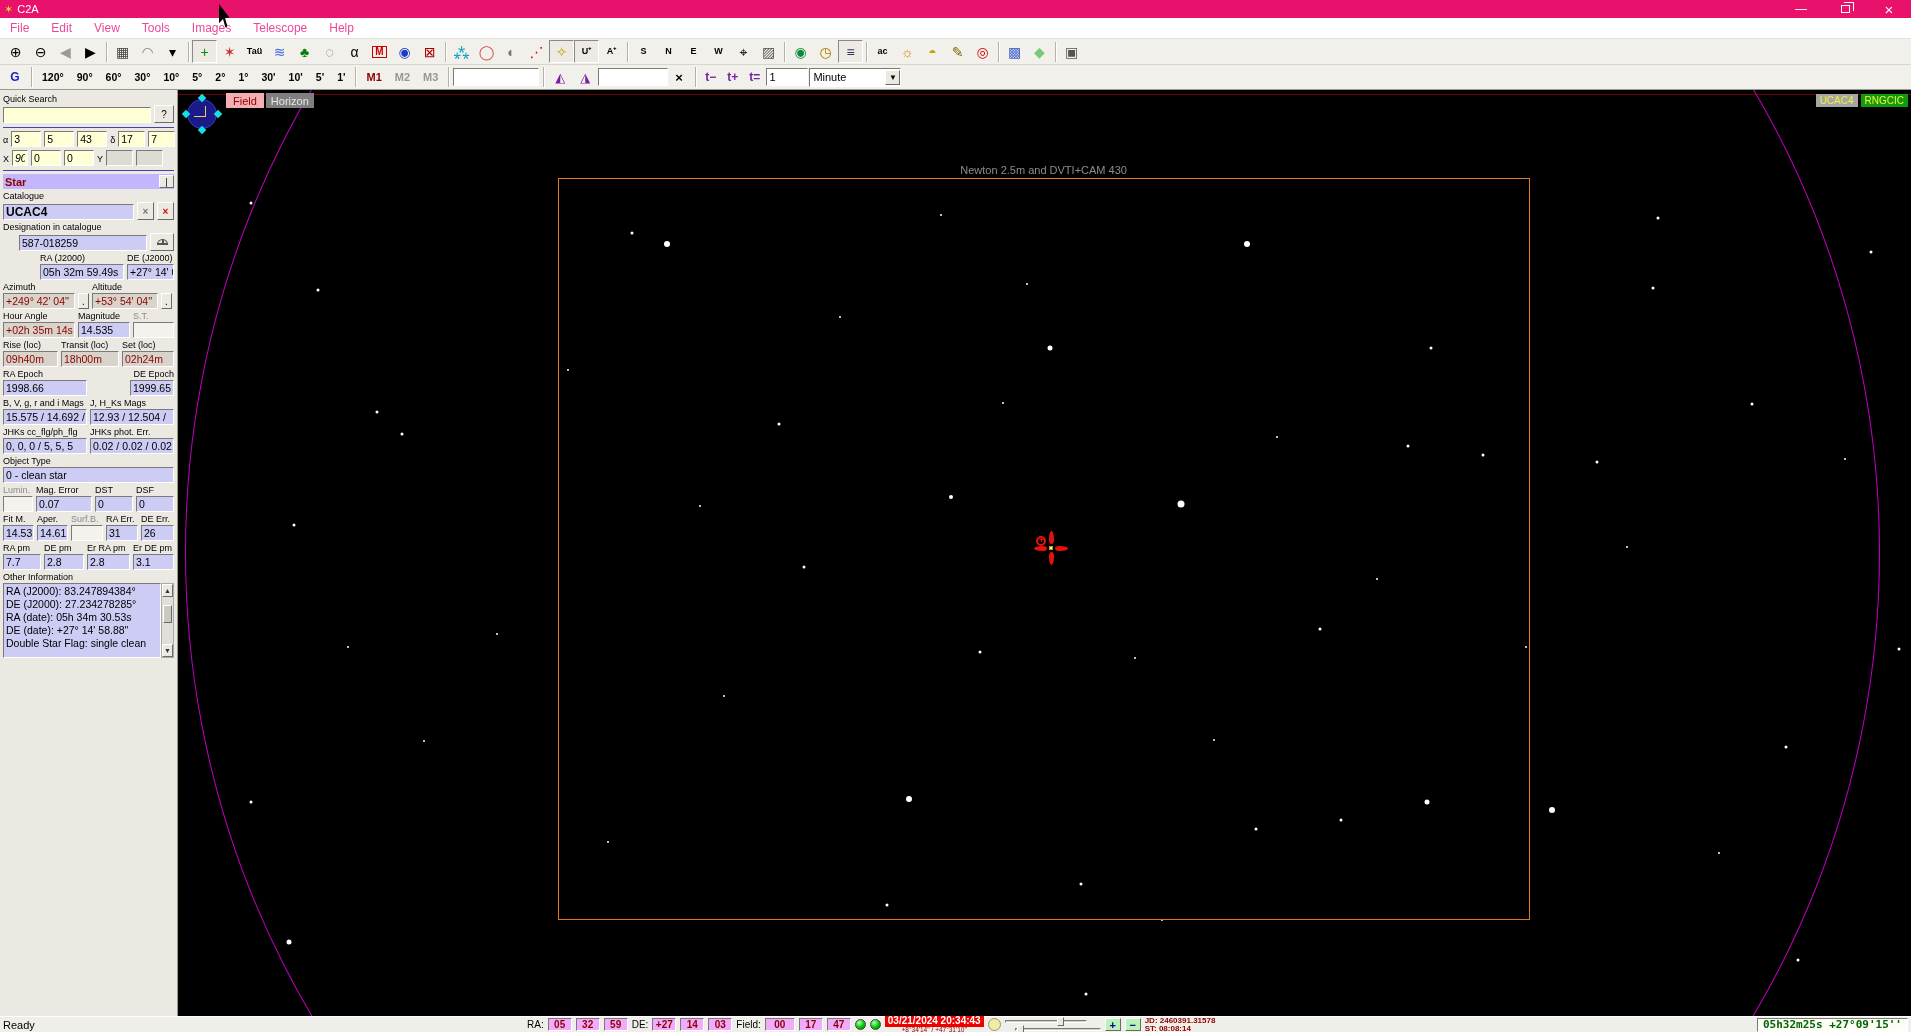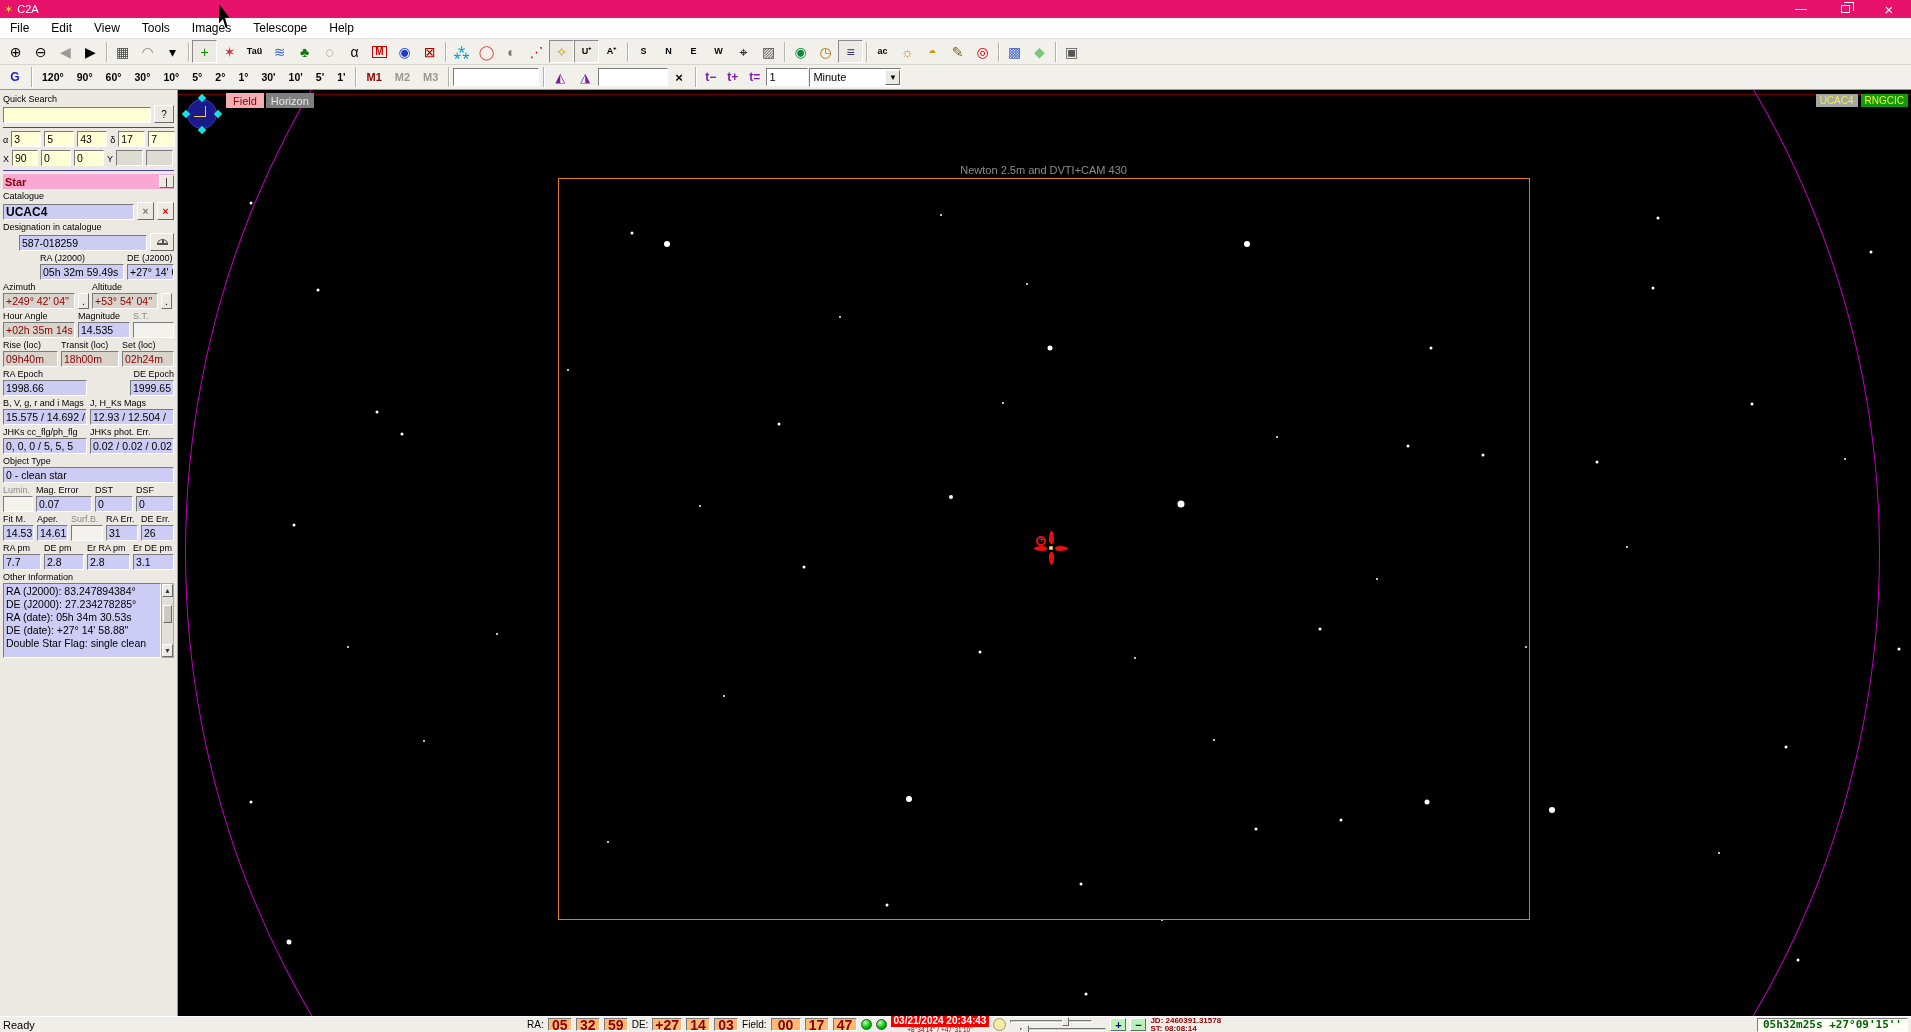--- a/index.html
+++ b/index.html
@@ -8,21 +8,21 @@
 
   
   .titlebar { height:18px; background:#e8116b; display:flex; align-items:center; color:#fff; font-size:11px; padding-left:4px; flex:none; }
   .ticon { color:#ffd34d; font-size:11px; margin-right:4px; text-shadow:0 0 1px #a00; }
   .tbtns { margin-left:auto; display:flex; align-items:center; height:100%; }
   .tbtn { width:44px; height:100%; display:flex; align-items:center; justify-content:center; color:#fff; font-size:12px; }
   .restore-glyph { width:9px; height:8px; border:1px solid #fff; position:relative; background:transparent; }
   .restore-glyph::before { content:""; position:absolute; left:2px; top:-4px; width:9px; height:8px; border:1px solid #fff; border-bottom:none; border-left:none; }
 
   
-  .menubar { height:21px; background:#fff; display:flex; align-items:center; gap:22px; padding-left:10px; font-size:12px; color:#000000; flex:none; border-bottom:1px solid #e2e2e2; }
+  .menubar { height:21px; background:#fff; display:flex; align-items:center; gap:22px; padding-left:10px; font-size:12px; color:#ec4899; flex:none; border-bottom:1px solid #e2e2e2; }
   .menu-item { cursor:default; }
 
   
   .toolbar1 { height:26px; background:#f2f0eb; display:flex; align-items:center; padding-left:3px; flex:none; border-bottom:1px solid #d8d5cd; }
   .tool { width:25px; height:23px; background:#f2f0eb; border:1px solid transparent; display:flex; align-items:center; justify-content:center; font-size:14px; line-height:1; cursor:default; }
   .tool.pressed { border-color:#8a8a8a #ffffff #ffffff #8a8a8a; background:#eceae3; }
   .tool.small span { font-size:9px; font-weight:bold; }
   .tsep { width:1px; height:20px; background:#b5b2aa; margin:0 3px; box-shadow:1px 0 0 #fff; display:inline-block; }
   .toolbar2 { height:25px; background:#f2f0eb; display:flex; align-items:center; padding-left:3px; gap:1px; flex:none; border-bottom:1px solid #9a978f; }
   .zbtn { height:21px; padding:0 5px; background:#f2f0eb; border:1px solid transparent; font-size:10.5px; font-weight:bold; color:#000; display:flex; align-items:center; }
@@ -44,21 +44,21 @@
   .fld { height:16px; background:#ccccf4; border:1px solid; border-color:#7a7a7a #fff #fff #7a7a7a; font-size:10.5px; color:#000; padding:0 2px; display:flex; align-items:center; white-space:nowrap; overflow:hidden; }
   .fld.grey { background:#d8d4cb; color:#8b0000; }
   .fld.yellow { background:#ffffd6; }
   .fld.white { background:#f4f2ec; }
   .fld.dis { background:#dddcd2; }
   .fld.big { font-weight:bold; font-size:12px; }
   .srow { display:flex; gap:3px; align-items:flex-end; }
   .cell { display:flex; flex-direction:column; min-width:0; }
   .sep-blue { height:1px; background:#4343a8; margin:4px 0 3px; }
   .sbtn { background:#ece9e2; border:1px solid; border-color:#fff #6a6a6a #6a6a6a #fff; font-size:10px; display:flex; align-items:center; justify-content:center; height:18px; }
-  .star-hdr { height:15px; background:#f9a8d4; color:#8b0000; font-weight:bold; font-size:11px; display:flex; align-items:center; padding-left:2px; margin-top:3px; }
+  .star-hdr { height:15px; background:#c4b5fd; color:#8b0000; font-weight:bold; font-size:11px; display:flex; align-items:center; padding-left:2px; margin-top:3px; }
   .star-hdr-btn { margin-left:auto; width:15px; height:13px; font-size:9px; }
   .dome-glyph { width:11px; height:6px; border-radius:10px 10px 0 0; background:#e6e3dc; border:1px solid #555; border-bottom:2px solid #555; position:relative; }
   .dome-glyph::after { content:""; position:absolute; left:4px; top:-1px; width:2px; height:4px; background:#555; }
   .other-box { display:flex; margin-top:1px; }
   .other-text { flex:1; background:#ccccf4; border:1px solid; border-color:#7a7a7a #fff #fff #7a7a7a; font-size:10.5px; color:#000; padding:1px 2px; line-height:13px; white-space:nowrap; overflow:hidden; }
   .vscroll { width:13px; background:#e2dfd8; border:1px solid #aaa; display:flex; flex-direction:column; align-items:stretch; }
   .varrow { height:13px; background:#ece9e2; border:1px solid; border-color:#fff #6a6a6a #6a6a6a #fff; font-size:7px; display:flex; align-items:center; justify-content:center; color:#333; }
   .vthumb { height:18px; margin:8px 1px 0; background:#cdc9c0; border:1px solid; border-color:#fff #6a6a6a #6a6a6a #fff; }
   .vspace { flex:1; }
 
@@ -87,21 +87,21 @@
   .pt-w { left:-17px; top:-2px; width:13px; height:5px; border-radius:65% 35% 35% 65% / 50% 50% 50% 50%; }
   .pt-e { left:4px; top:-2px; width:13px; height:5px; border-radius:35% 65% 65% 35% / 50% 50% 50% 50%; }
   .tel-dot { position:absolute; left:-2px; top:-2px; width:4px; height:4px; background:#f0f0e0; border:1px solid #b8a000; }
   .tel-circle { position:absolute; left:-15px; top:-12px; width:10px; height:10px; border:2px solid #e81010; border-radius:50%; }
   .tel-circle::before { content:"+"; position:absolute; left:0.5px; top:-3px; color:#e81010; font-size:9px; font-weight:bold; }
 
   
   .statusbar { height:16px; background:#f0eee8; border-top:1px solid #fff; display:flex; align-items:center; gap:4px; padding:0 3px; font-size:10px; flex:none; }
   .sb-ready { width:520px; font-size:11px; color:#000; }
   .sb-lbl { color:#000; }
-  .sb-box { height:13px; background:#fdba74; border:1px solid; border-color:#7a7a7a #fff #fff #7a7a7a; color:#8b0000; font-weight:bold; font-size:14px; display:flex; align-items:center; justify-content:center; min-width:24px; padding:0 2px; }
+  .sb-box { height:13px; background:#f0abfc; border:1px solid; border-color:#7a7a7a #fff #fff #7a7a7a; color:#8b0000; font-weight:bold; font-size:10px; display:flex; align-items:center; justify-content:center; min-width:24px; padding:0 2px; }
   .led { width:11px; height:11px; border-radius:50%; border:1px solid #444; background:radial-gradient(circle at 35% 30%, #b8ffb8, #00c800 55%, #006e00); }
   .dt { display:flex; flex-direction:column; align-items:center; line-height:1; }
   .dt-top { background:#ee0000; color:#fff; font-weight:bold; font-size:10px; padding:0 3px; height:12px; display:flex; align-items:center; }
   .dt-bottom { font-size:6.5px; color:#8b0000; }
   .moon { width:13px; height:13px; border-radius:50%; background:#f2eba2; border:1px solid #98947f; }
   .sliders { width:96px; height:14px; position:relative; }
   .strack { position:absolute; height:3px; background:#d6d2c9; border:1px solid; border-color:#7a7a7a #fff #fff #7a7a7a; }
   .st1 { left:0; right:14px; top:2px; } .st2 { left:10px; right:0; top:10px; }
   .sthumb { position:absolute; width:7px; height:9px; background:#ece9e2; border:1px solid; border-color:#fff #6a6a6a #6a6a6a #fff; }
   .sh1 { left:52px; top:-1px; } .sh2 { left:12px; top:7px; }
@@ -324,21 +324,21 @@
         <input class="fld yellow" style="width: 30px;" value="3">
         <input class="fld yellow" style="width: 30px;" value="5">
         <input class="fld yellow" style="width: 30px;" value="43">
         <span class="lbl">δ</span>
         <input class="fld yellow" style="width: 27px;" value="17">
         <input class="fld yellow" style="width: 27px;" value="7">
 
       </div>
       <div class="srow" style="align-items:center;">
         <span class="lbl">X</span>
-        <input class="fld yellow" style="width: 26px;" value="90">
+        <input class="fld yellow" style="width: 16px; font-style: italic;" value="90">
         <input class="fld yellow" style="width: 30px;" value="0">
         <input class="fld yellow" style="width: 30px;" value="0">
         <span class="lbl">Y</span>
         <input class="fld dis" style="width: 27px;">
         <input class="fld dis" style="width: 27px;">
 
       </div>
       <div class="sep-blue"></div>
 
       <div class="star-hdr">

